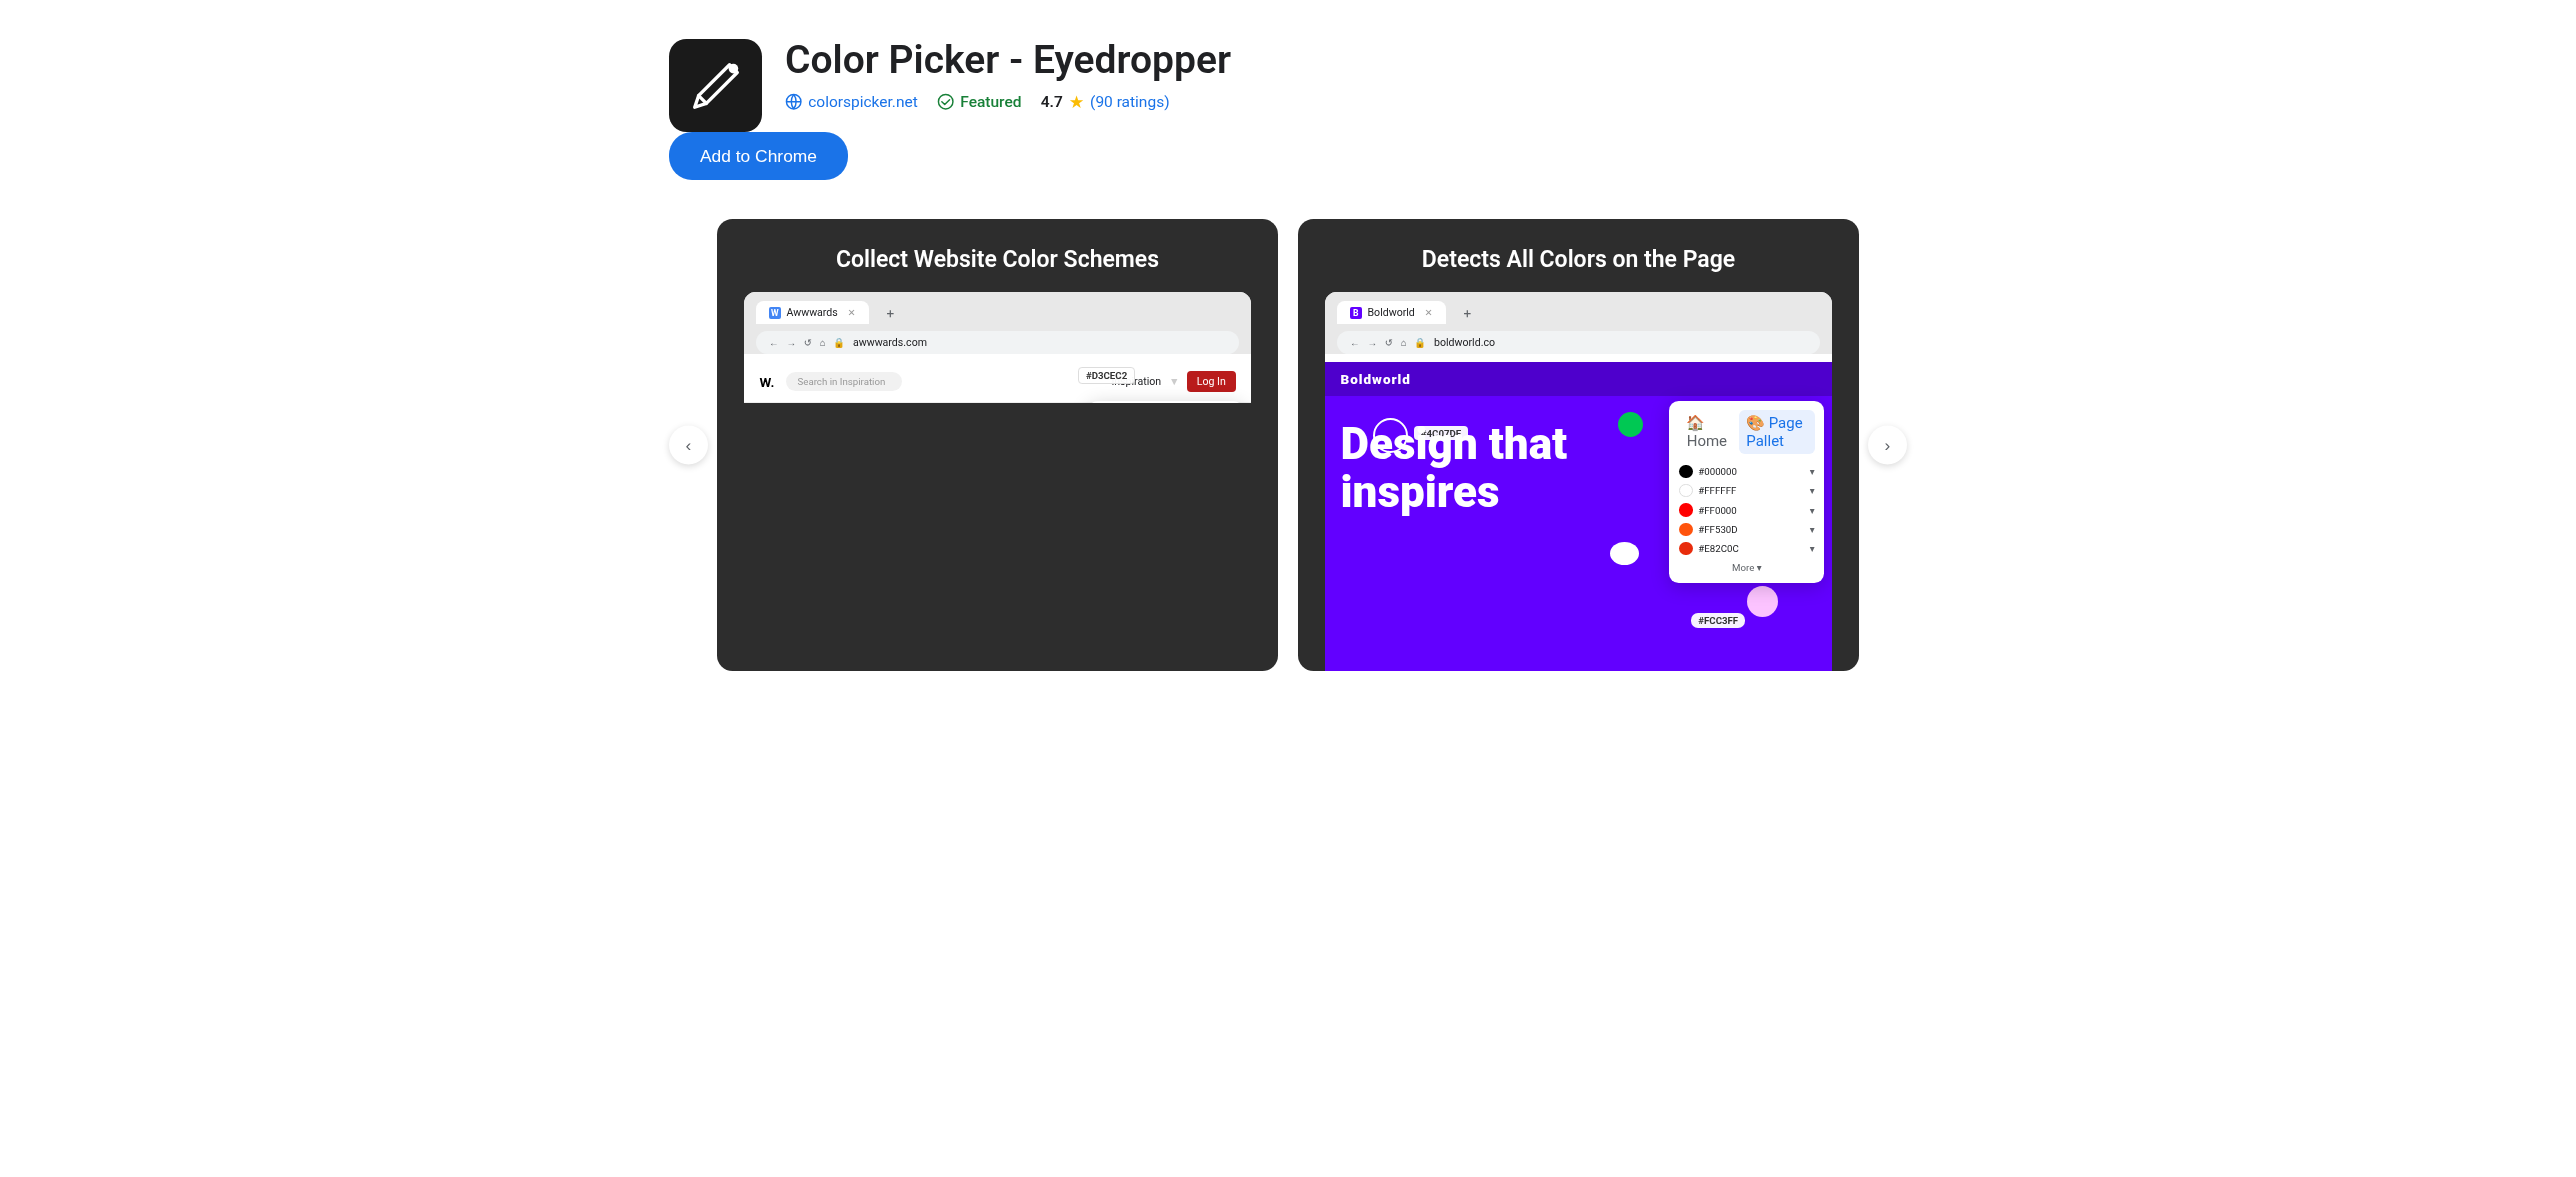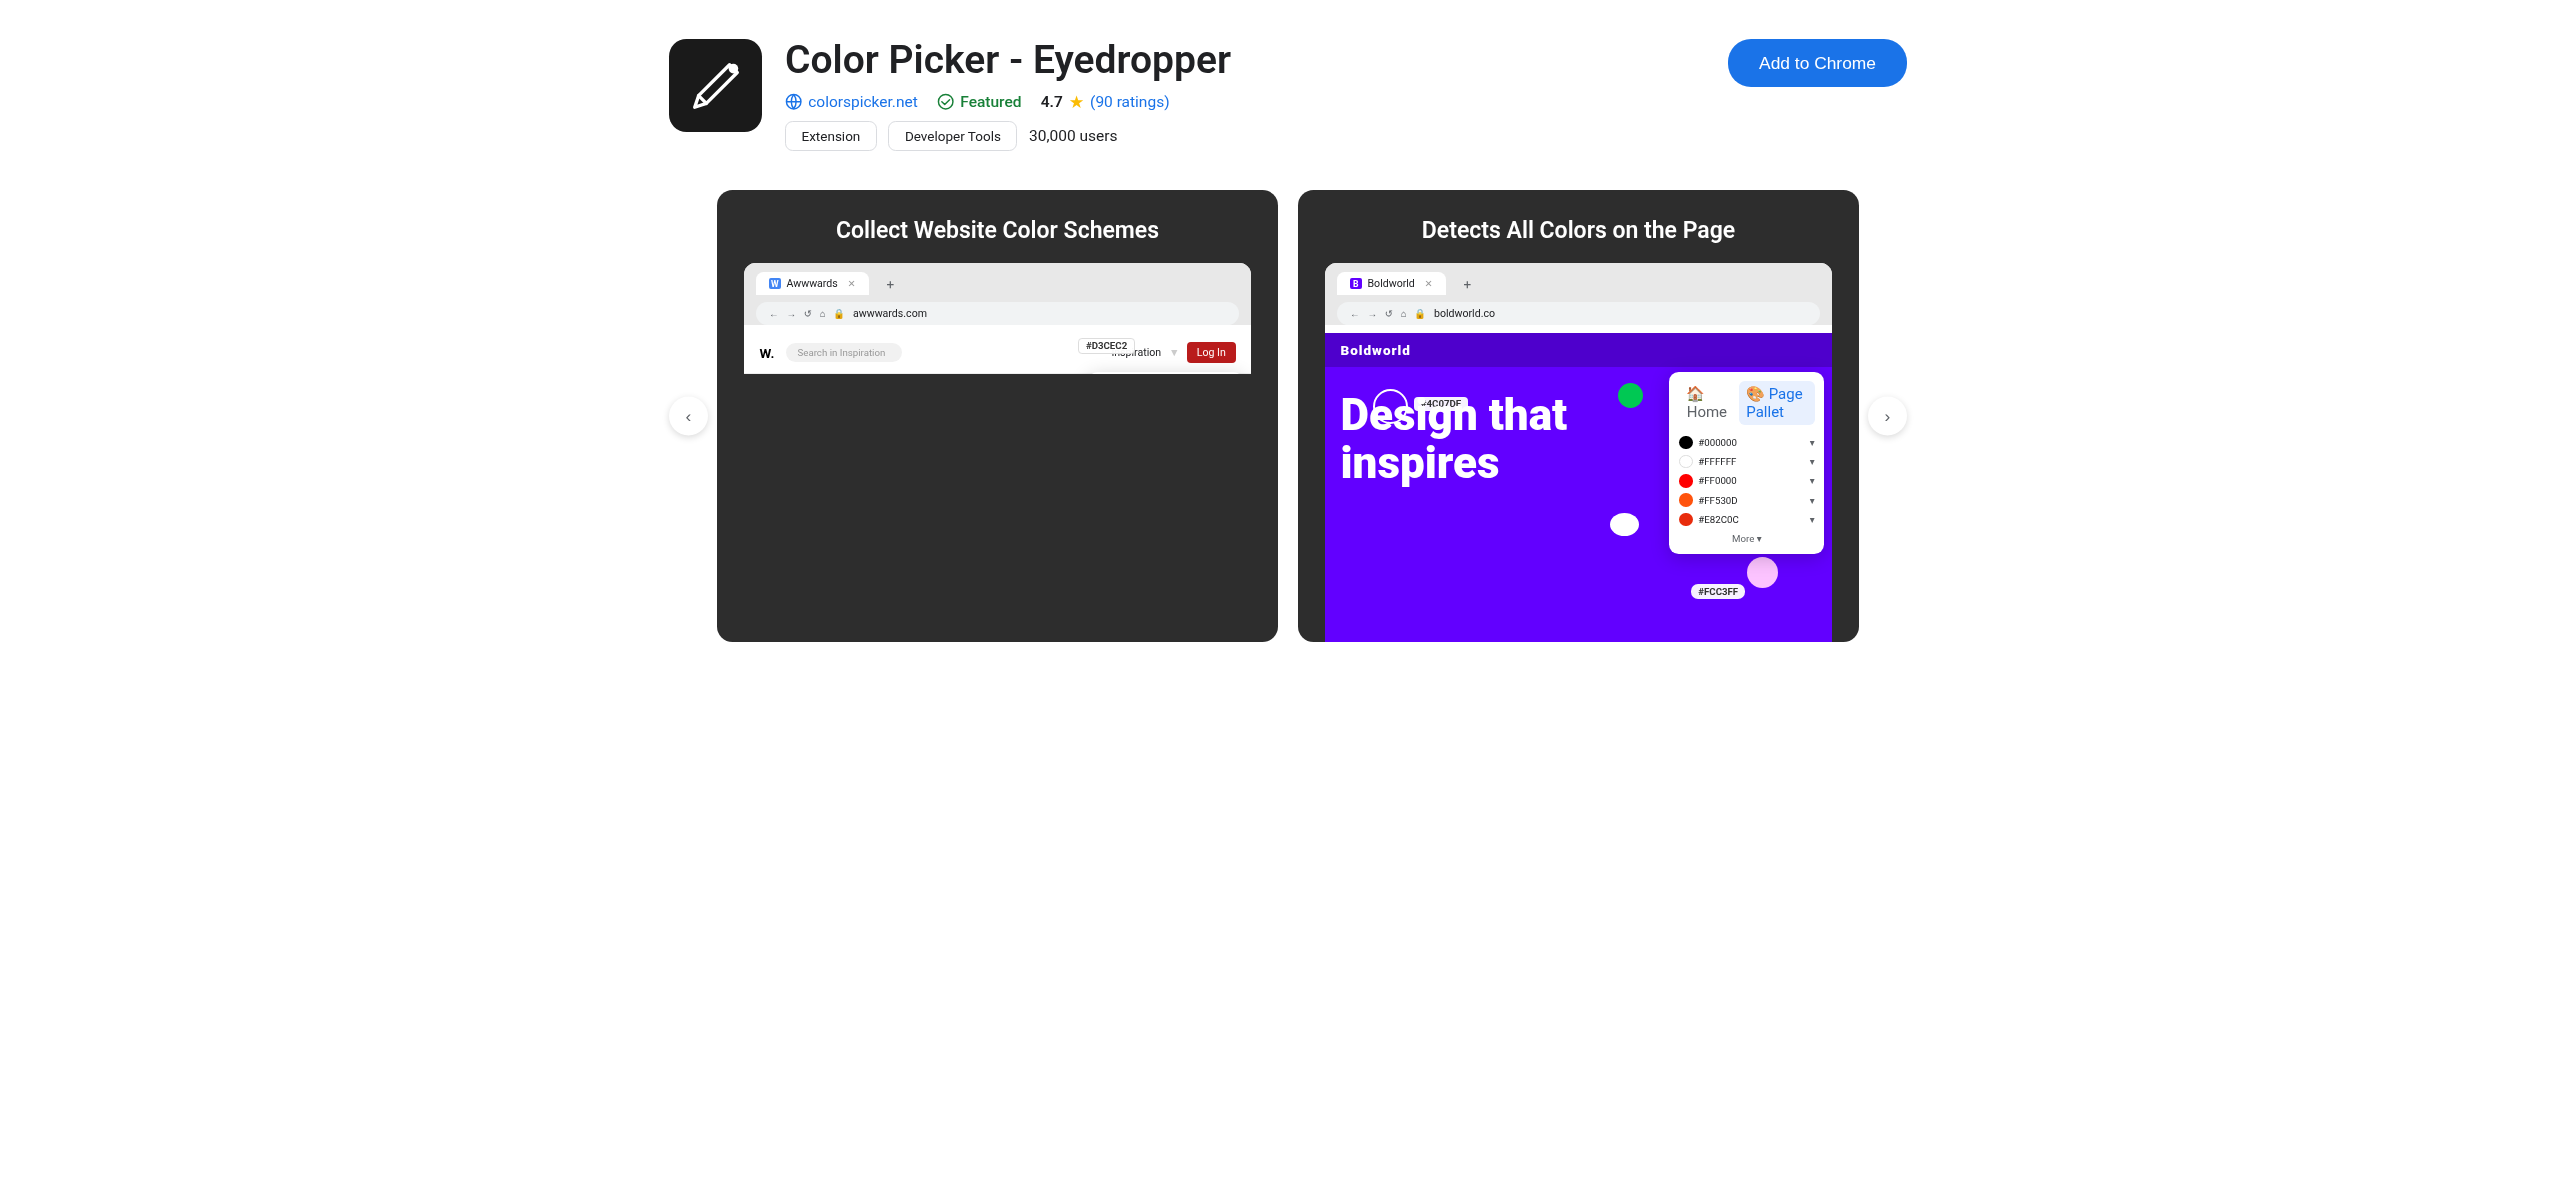--- a/index.html
+++ b/index.html
@@ -15,20 +15,21 @@
       margin: 0 auto;
       padding: 39px 58px;
     }
 
     
     .header-section {
       display: flex;
       align-items: flex-start;
       justify-content: space-between;
       margin-bottom: 39px;
+      flex-direction: column;
     }
 
     .header-left {
       display: flex;
       align-items: flex-start;
       gap: 23px;
     }
 
     .app-icon {
       width: 93px;
@@ -423,25 +424,20 @@
             <span>Featured</span>
           </div>
 
           <div class="rating-section">
             <span class="rating-number">4.7</span>
             <span class="star-icon">★</span>
             <a class="rating-count" href="#">(90 ratings)</a>
           </div>
         </div>
 
-        <div class="tags-row">
-          <span class="tag">Extension</span>
-          <span class="tag">Developer Tools</span>
-          <span class="users-count">30,000 users</span>
-        </div>
       </div>
     </div>
 
     <button class="add-to-chrome-btn">Add to Chrome</button>
   </div>
 
   <div class="screenshots-wrapper">
 
     <button class="nav-arrow nav-arrow-left">
       <span>‹</span>

